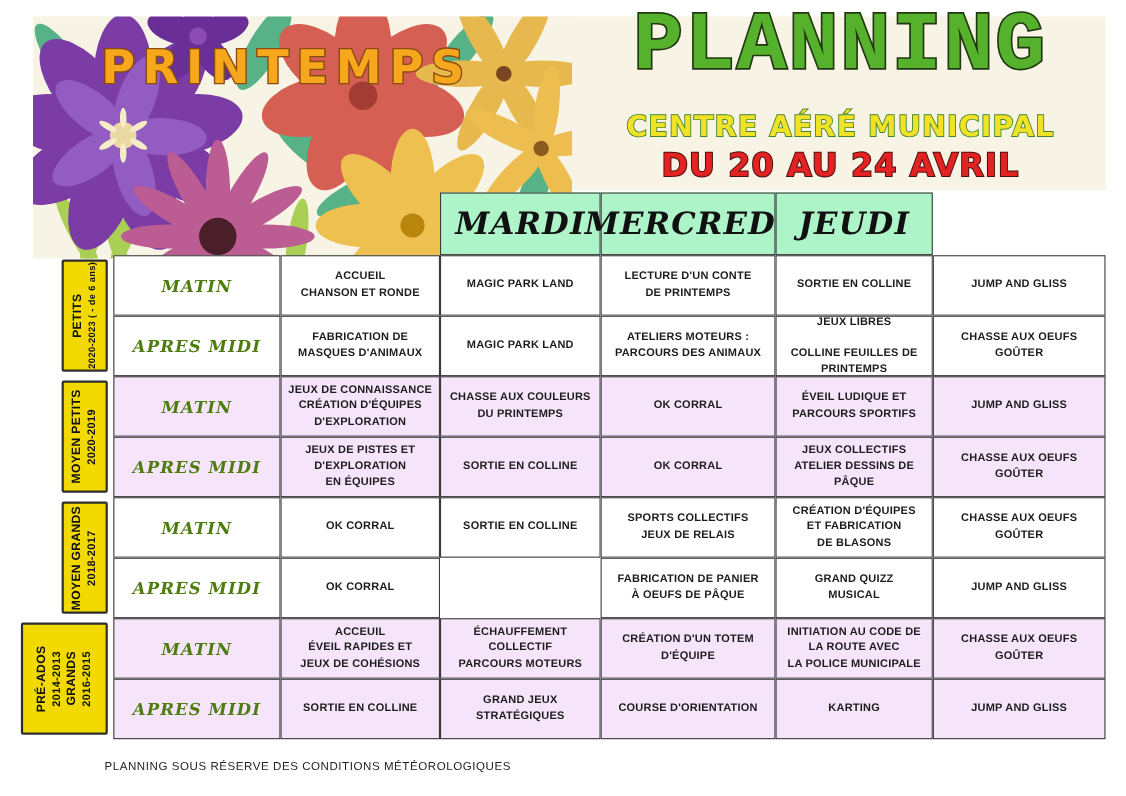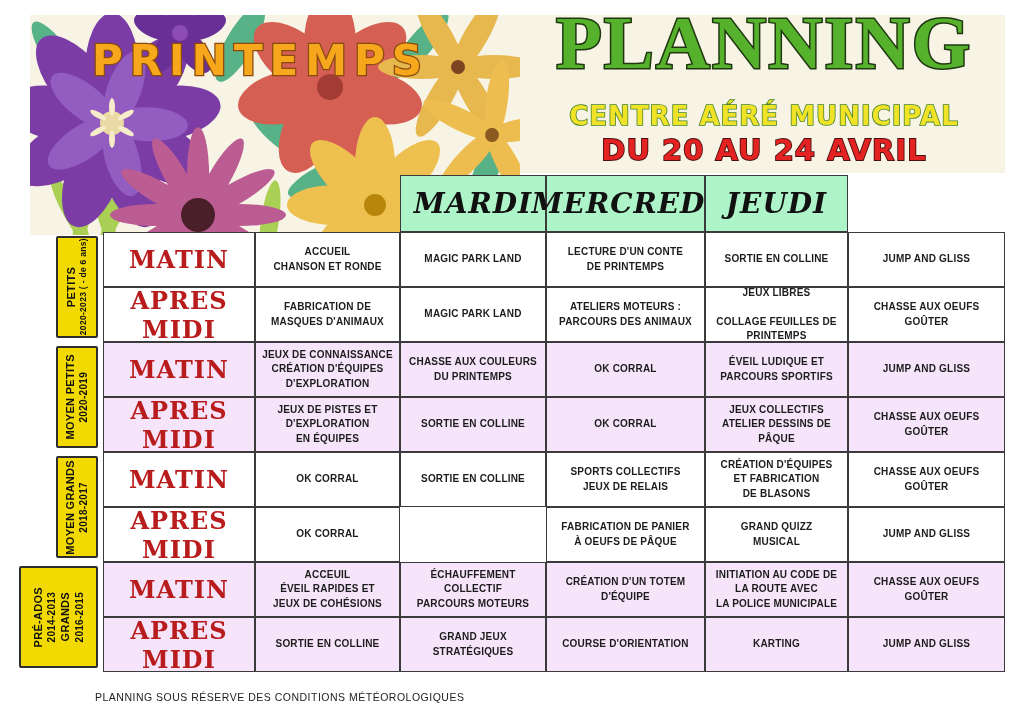--- a/index.html
+++ b/index.html
@@ -6,37 +6,37 @@
   body { font-family: "Liberation Sans", sans-serif; background:#fff; }
   .page { position:relative; width:1024px; height:724px; background:#fff; overflow:hidden; }
 
   
   .header-bg { position:absolute; left:30px; top:15px; width:975px; height:158px; background:#f7f4e6; }
   .flowers { position:absolute; left:30px; top:15px; width:490px; height:220px; }
   .season-label { position:absolute; left:92px; top:36px; width:310px; text-align:center;
     font-family:"DejaVu Sans", sans-serif; font-weight:bold; font-size:42px; letter-spacing:7px;
     color:#f6a71b; -webkit-text-stroke:2.5px #8a4a10; paint-order:stroke fill; }
   .titles { position:absolute; left:518px; top:4px; width:492px; text-align:center; }
-  .main-title { font-family:Liberation Serif, serif; font-weight:bold; font-size:75px; line-height:1.05;
+  .main-title { font-family:Liberation Mono, monospace; font-weight:bold; font-size:75px; line-height:1.05;
     letter-spacing:2px; color:#56b12c; -webkit-text-stroke:3px #20380f; paint-order:stroke fill; }
   .sub-title { font-family:"DejaVu Sans", sans-serif; font-weight:bold; font-size:26px; margin-top:18px;
     letter-spacing:1px; color:#efe227; -webkit-text-stroke:1.6px #45842a; paint-order:stroke fill; }
   .date-range { font-family:"DejaVu Sans", sans-serif; font-weight:bold; font-size:29px; margin-top:2px;
     letter-spacing:1px; color:#e32222; -webkit-text-stroke:1.8px #4a0f0f; paint-order:stroke fill; }
 
   
   .planning-table { position:absolute; left:18px; top:175px; display:grid;
     grid-template-columns:85px 152px 145px 146px 159px 143px 157px;
     grid-template-rows:57px repeat(8, 55px); }
   .cell { border:1px solid #3b3b3b; display:flex; align-items:center; justify-content:center;
     text-align:center; }
   .day-header { background:#aef4c9; font-family:"DejaVu Serif", serif; font-style:italic; font-weight:bold;
     font-size:28px; letter-spacing:1px; color:#111; }
-  .session { background:#fff; font-family:"DejaVu Serif", serif; font-weight:bold;
-    font-size:24px; letter-spacing:1px; color:#b91c1c; }
+  .session { background:#fff; font-family:"DejaVu Serif", serif; font-style:italic; font-weight:bold;
+    font-size:15px; letter-spacing:1px; color:#4d7c0f; }
   .activity { background:#fff; font-size:10px; line-height:1.45; letter-spacing:0.2px; color:#1c1c1c;
     white-space:pre-line; padding:3px 5px; font-weight:bold; }
   .band-b { background:#f6e4fa; }
 
   .group-label-cell { grid-column:1; display:flex; justify-content:flex-end; align-items:stretch;
     padding:4px 5px 4px 0; }
   .group-label-block { background:#f2da00; border:2px solid #2e2e2e; border-radius:2px;
     display:flex; align-items:center; justify-content:center; }
   .group-label-block.narrow { width:42px; }
   .group-label-block.wide { width:79px; }
@@ -217,21 +217,21 @@
     <div class="cell activity r2 c6">SORTIE EN COLLINE</div>
     <div class="cell activity r2 c7">JUMP AND GLISS</div>
     <div class="cell session r3 c2">APRES MIDI</div>
     <div class="cell activity r3 c3">FABRICATION DE
 MASQUES D'ANIMAUX</div>
     <div class="cell activity r3 c4">MAGIC PARK LAND</div>
     <div class="cell activity r3 c5">ATELIERS MOTEURS :
 PARCOURS DES ANIMAUX</div>
     <div class="cell activity r3 c6">JEUX LIBRES
 
-COLLAGE FEUILLES DE
+COLLINE FEUILLES DE
 PRINTEMPS</div>
     <div class="cell activity r3 c7">CHASSE AUX OEUFS
 GOÛTER</div>
 
     <div class="group-label-cell span2b">
       <div class="group-label-block narrow">
         <div class="group-label-text">
           <span>MOYEN PETITS</span>
           <span class="dates">2020-2019</span>
         </div>

